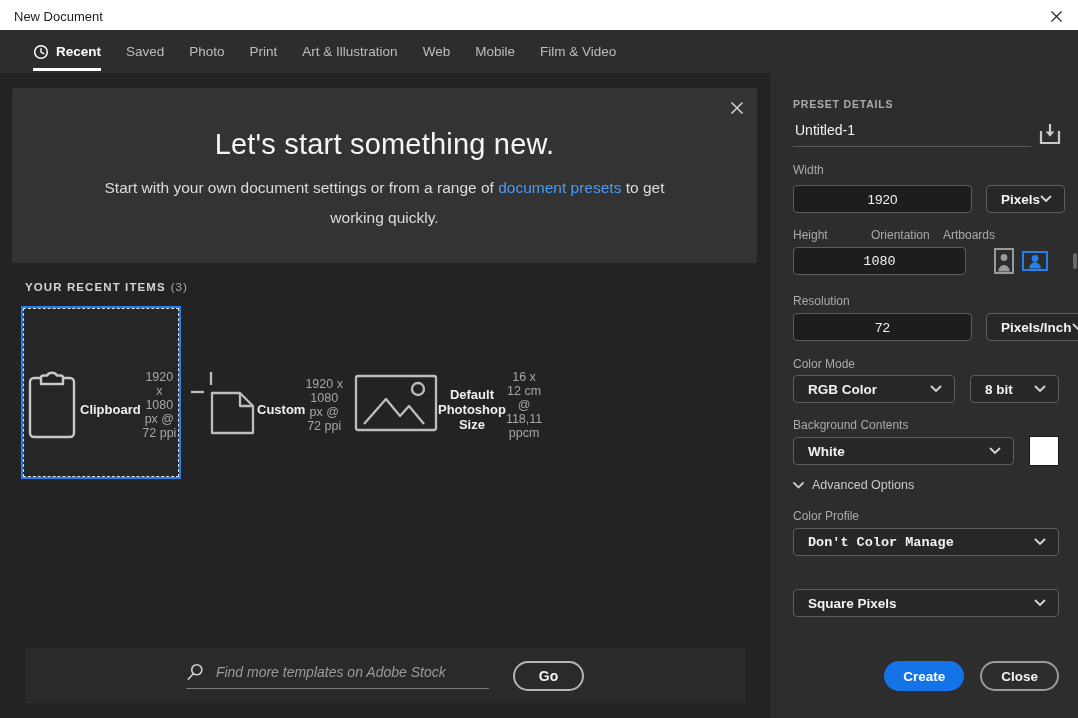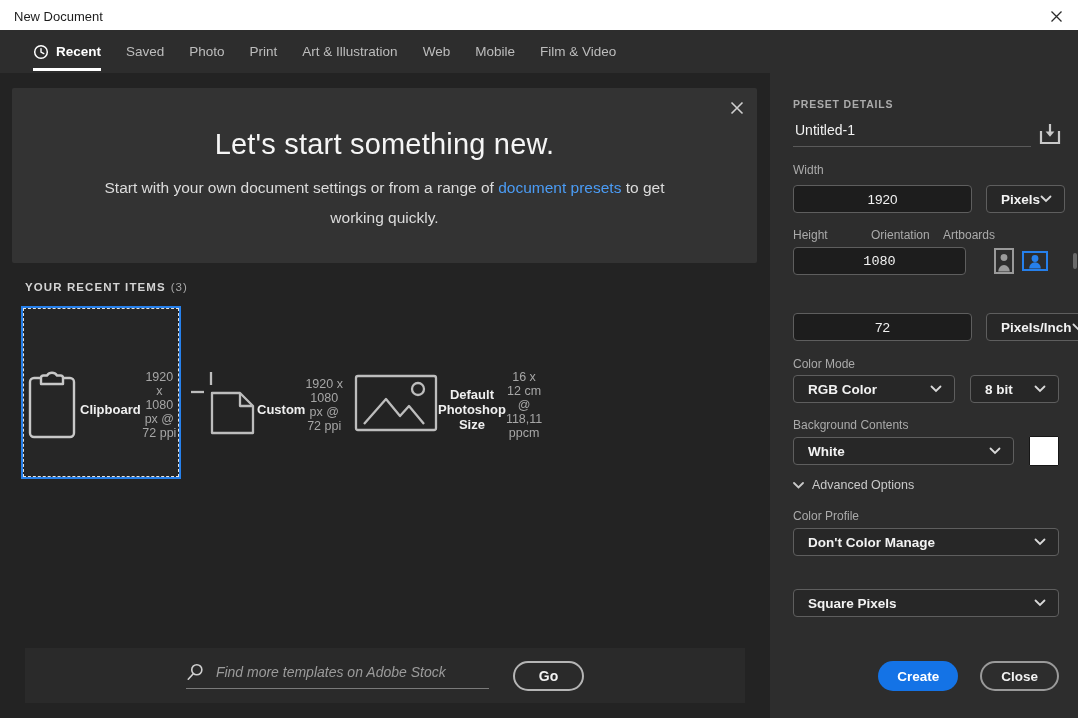--- a/index.html
+++ b/index.html
@@ -94,25 +94,25 @@
   .row-cm { top:302px; } .row-cm .dd-cm { flex:0 0 162px; margin-right:15px; }
 
   .lbl-bg { top:345px; }
   .row-bg { top:363px; } .row-bg .dd-bg { flex:0 0 221px; margin-right:15px; }
   .bg-swatch { width:30px; height:30px; background:#ffffff; border:1px solid #161616; border-radius:1px; cursor:pointer; }
 
   .advanced { top:405px; display:flex; align-items:center; gap:8px; cursor:pointer; }
   .advanced span { font-size:12.5px; color:#c9c9c9; }
 
   .lbl-profile { top:436px; }
-  .row-profile { top:455px; }
+  .row-profile { top:455px;font-family:Liberation Mono, monospace; }
   .lbl-par { top:497px; }
   .row-par { top:516px; }
 
-  .btn-row { top:588px; display:flex; justify-content:flex-end; gap:22px; }
+  .btn-row { top:588px; display:flex; justify-content:flex-end; gap:16px; }
   .create-btn { background:#1473e6; border:none; border-radius:15px; height:30px; padding:0 19px;
                 color:#ffffff; font-size:13.5px; font-weight:700; cursor:pointer;
                 font-family:"Liberation Sans",sans-serif; }
   .close-btn { background:transparent; border:2px solid #9a9a9a; border-radius:15px; height:30px; padding:0 19px;
                color:#f2f2f2; font-size:13.5px; font-weight:700; cursor:pointer;
                font-family:"Liberation Sans",sans-serif; }
 
   svg { display:block; }
 </style>
 </head>
@@ -270,20 +270,21 @@
     <button class="orient-btn">
       <svg width="28" height="28" viewBox="0 0 28 28">
         <rect x="2" y="5" width="24" height="18" fill="none" stroke="#2680eb" stroke-width="2"></rect>
         <circle cx="14" cy="11.5" r="3.4" fill="#2680eb"></circle>
         <path d="M8.2 21.5 a5.8 6.2 0 0 1 11.6 0 z" fill="#2680eb"></path>
       </svg>
     </button>
     <div class="artboard-check"></div>
   </div>
 
+  <div class="abs lbl-res field-label">Resolution</div>
   <div class="abs row row-res">
     <input class="num-input" type="text" value="72" style="">
     <div class="dropdown flex1">
       <span class="dd-value">Pixels/Inch</span>
       <svg width="12" height="8" viewBox="0 0 12 8">
           <path d="M1.5 1.5 L6 6 L10.5 1.5" fill="none" stroke="#d9d9d9" stroke-width="1.8" stroke-linecap="round"></path>
         </svg>
     </div>
   </div>
 

